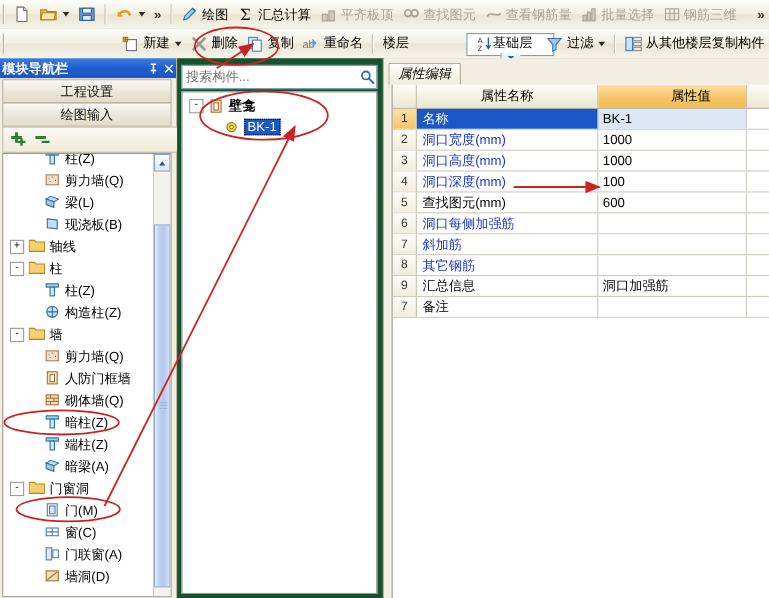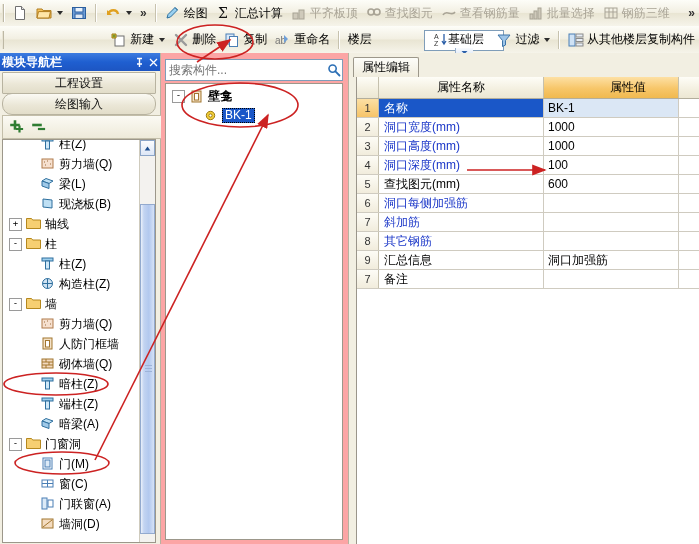--- a/index.html
+++ b/index.html
@@ -62,36 +62,36 @@
   #tree-sb{right:0;top:0;width:15px;height:100%;background:#f3f2ef;border-left:1px solid #cfcbbd;}
   .sb-btn{width:15px;height:16px;background:linear-gradient(to bottom,#fbfcfe,#dde7f6);
      border:1px solid #8ba5c8;box-sizing:border-box;display:flex;align-items:center;justify-content:center;}
   #tree-thumb{position:absolute;left:0;top:64px;width:15px;height:330px;
      background:linear-gradient(to right,#eaf0fb 0%,#c3d4f1 22%,#b2c8ee 60%,#d6e2f7 100%);
      border:1px solid #93aace;box-sizing:border-box;}
   #tree-thumb .lines{position:absolute;left:4px;top:50%;margin-top:-4px;width:7px;height:8px;
      background:repeating-linear-gradient(to bottom,#9db3d8 0 1px,transparent 1px 3px);}
 
   
-  #mid-panel{left:161px;top:53px;width:187px;height:491px;background:#fca5a5;border-right:1px solid #b7b2a0;}
+  #mid-panel{left:161px;top:53px;width:187px;height:491px;background:#14532d;border-right:1px solid #b7b2a0;}
   #search-wrap{left:4px;top:6px;width:176px;height:20px;background:#fff;border:1px solid #7f9db9;
      display:flex;align-items:center;}
   #search-input{flex:1;border:none;outline:none;font-size:12px;color:#9a9a9a;padding-left:3px;
      font-family:"Liberation Sans",sans-serif;background:transparent;}
   #mid-tree{left:4px;top:30px;width:176px;height:455px;background:#fff;border:1px solid #9c978a;overflow:hidden;}
   .mt-row{height:19px;display:flex;align-items:center;font-size:12px;white-space:nowrap;}
   .sel-node{background:#1a57c8;color:#fff;border:1px dotted #000;padding:0 2px;line-height:13px;}
 
   
   #right-panel{left:349px;top:53px;width:350px;height:491px;background:#f2efe2;}
   #tabstrip{left:4px;top:4px;width:344px;height:19px;}
   .tab{position:absolute;left:0;top:0;height:19px;padding:0 8px;
      background:linear-gradient(to bottom,#fdfdf9,#f0ecdd);
      border:1px solid #9c978a;border-bottom:none;border-radius:2px 2px 0 0;
-     display:flex;align-items:center;font-size:12px;color:#000;}
+     display:flex;align-items:center;font-size:12px;color:#000;font-style:italic;}
   #grid{left:7px;top:24px;width:692px;height:470px;background:#fff;border:1px solid #9a958a;border-top:none;overflow:hidden;}
   .g-head{display:flex;height:21px;
      background:linear-gradient(to bottom,#fefdf7,#f3efdf 60%,#ece7d3);
      border-bottom:1px solid #b3ae9c;}
   .g-head .cell{display:flex;align-items:center;justify-content:center;
      border-right:1px solid #c5c0ad;font-size:12px;color:#000;box-sizing:border-box;}
   .g-head .cell.hot{background:linear-gradient(to bottom,#fde0a4,#f7c669 55%,#f0b94f);padding-left:34px;}
   .g-row{display:flex;height:19px;border-bottom:1px solid #cfcbc0;box-sizing:border-box;}
   .g-row .num{width:22px;flex:none;display:flex;align-items:center;justify-content:center;
      background:linear-gradient(to bottom,#fdfcf6,#f1ecdc);border-right:1px solid #c5c0ad;
@@ -350,21 +350,21 @@
     <span class="titlebtn">
       <svg width="11" height="11" viewBox="0 0 11 11">
           <path d="M2 2l7 7M9 2l-7 7" stroke="#fff" stroke-width="1.3"></path>
         </svg>
     </span>
   </div>
 
   <div class="navbtn abs" style="top:19px;">
     <span>工程设置</span>
   </div>
-  <div class="navbtn abs" style="top:40px;border-radius:10px;">
+  <div class="navbtn abs" style="top:40px;">
     <span>绘图输入</span>
   </div>
 
   <div id="treetools" class="abs">
     <span class="ico">
       <svg width="16" height="16" viewBox="0 0 16 16">
         <path d="M6 2.5v7M2.5 6h7" stroke="#2f7d32" stroke-width="2.6" stroke-linecap="square"></path>
         <path d="M10.5 7.5v5M8 10h5" stroke="#2f7d32" stroke-width="2.2" stroke-linecap="square"></path>
       </svg>
     </span>

